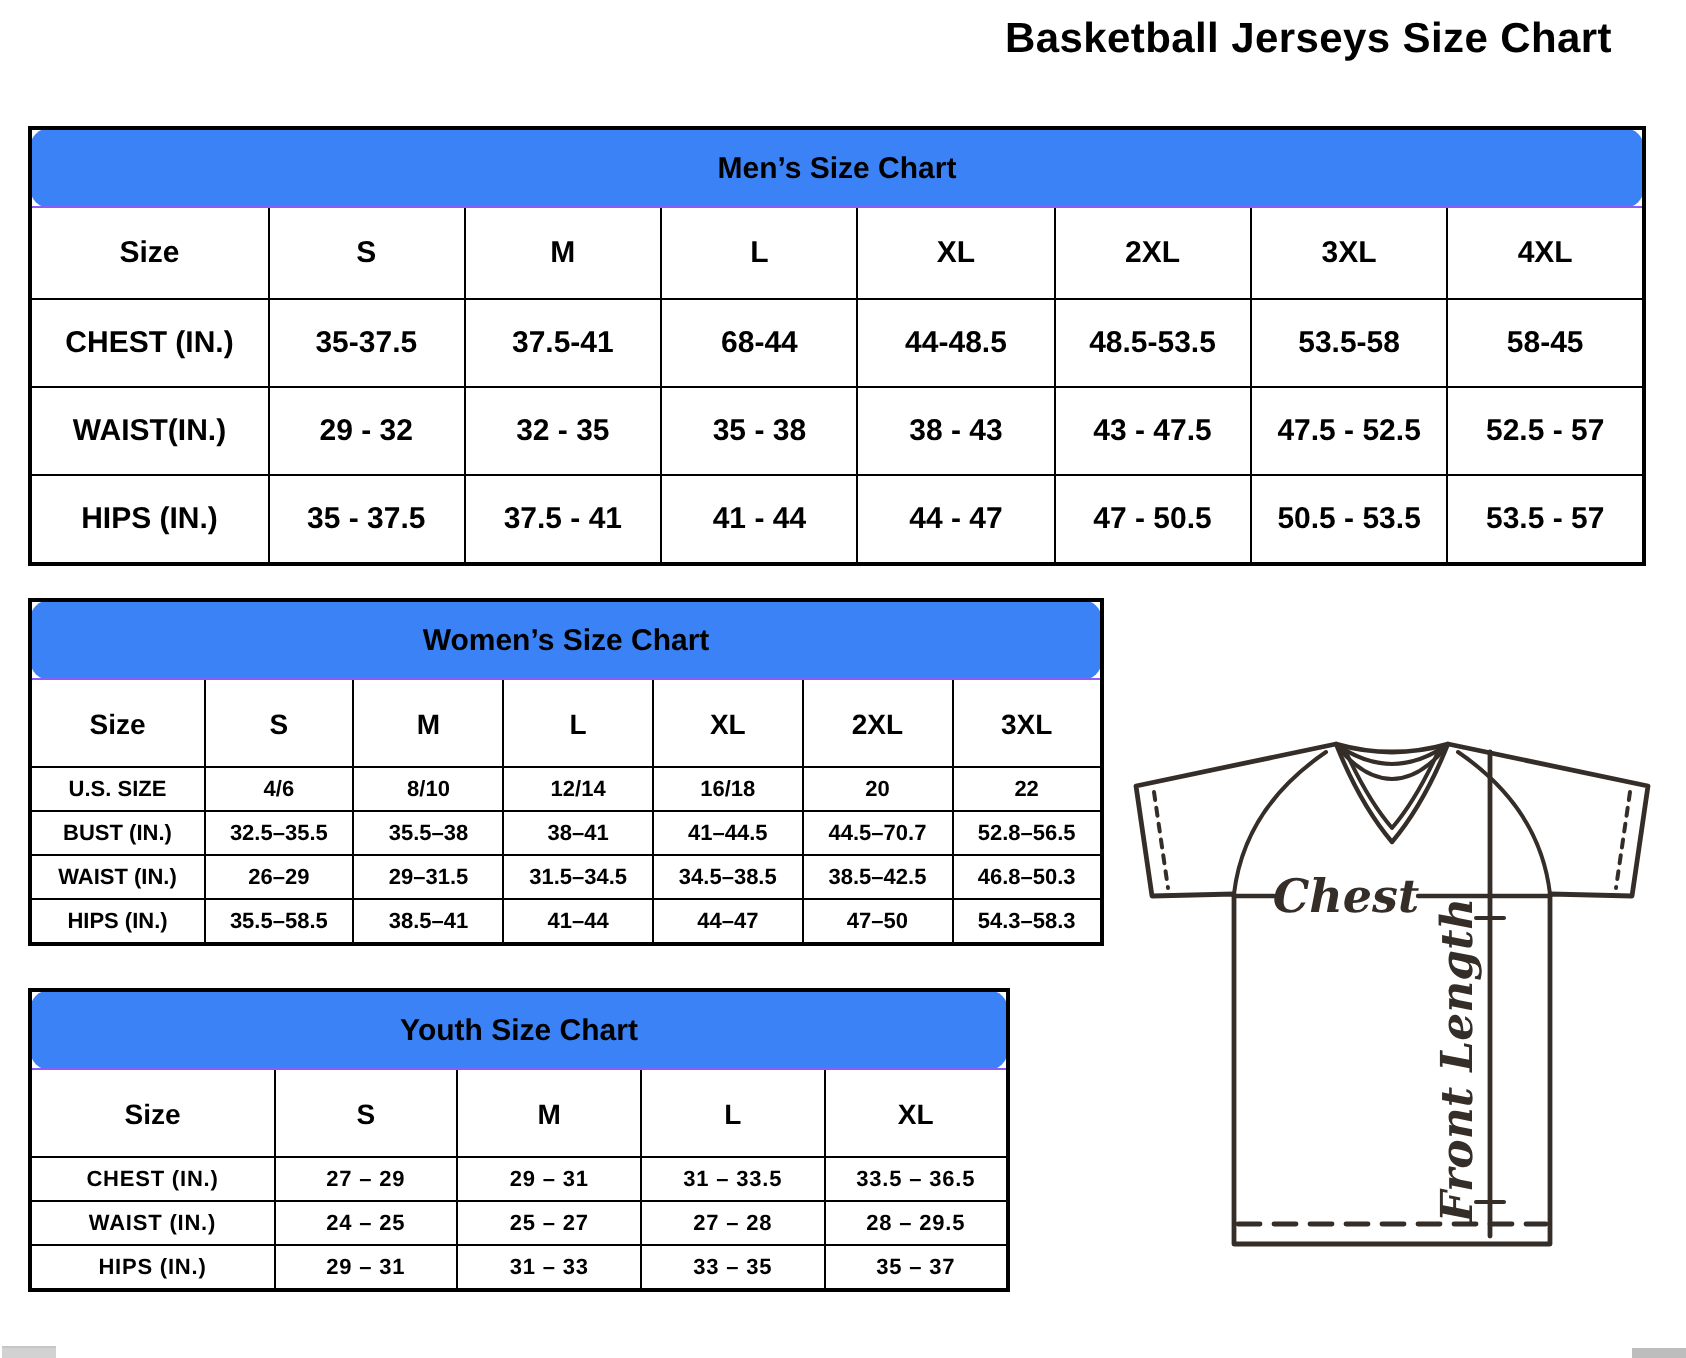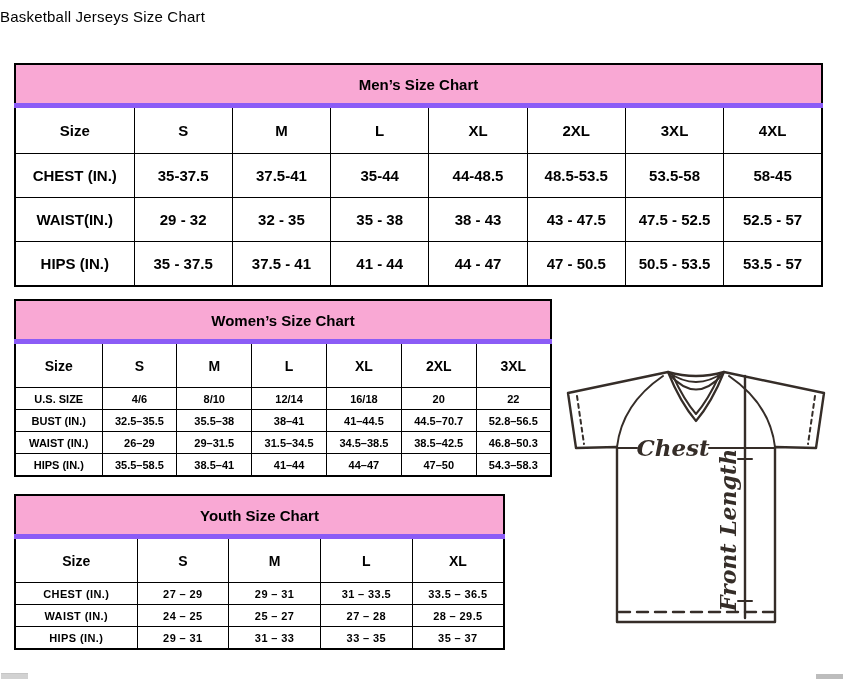--- a/index.html
+++ b/index.html
@@ -1,32 +1,32 @@
 <!DOCTYPE html>
 <html><head>
 <meta charset="utf-8">
 <style>
   html,body{margin:0;padding:0;}
   body{
     width:843px;height:679px;position:relative;background:#ffffff;
     font-family:"Liberation Sans",sans-serif;color:#000;overflow:hidden;
   }
   .page-title{
-    position:absolute;top:8px;left:0;width:806px;text-align:left;
-    font-size:15px;font-weight:normal;letter-spacing:0.2px;
+    position:absolute;top:8px;left:0;width:806px;text-align:right;
+    font-size:21px;font-weight:bold;letter-spacing:0.2px;
   }
   table.chart{
     position:absolute;border-collapse:collapse;table-layout:fixed;
     border:2px solid #000;
   }
   table.chart th,table.chart td{
     border:1px solid #000;text-align:center;vertical-align:middle;
     padding:0;font-weight:bold;
   }
-  tr.cap th{background:#f9a8d4;font-size:15px;border-bottom:5px solid #8b5cf6;}
+  tr.cap th{background:#3b82f6;font-size:15px;border-bottom:1px solid #8b5cf6;border-radius:10px;}
   
   #mens{left:14px;top:63px;width:809px;}
   #mens tr.cap th{height:38px;}
   #mens tr.hdr th{height:45px;font-size:15px;}
   #mens tr.row td{height:43px;font-size:15px;}
   
   #womens{left:14px;top:299px;width:538px;}
   #womens tr.cap th{height:38px;margin-left:44px;}
   #womens tr.hdr th{height:43px;font-size:14px;}
   #womens tr.row td{height:21px;font-size:11px;margin-left:35px;}
@@ -78,21 +78,21 @@
     <th>L</th>
     <th>XL</th>
     <th>2XL</th>
     <th>3XL</th>
     <th>4XL</th>
   </tr>
   <tr class="row">
     <td>CHEST (IN.)</td>
     <td>35-37.5</td>
     <td>37.5-41</td>
-    <td>35-44</td>
+    <td>68-44</td>
     <td>44-48.5</td>
     <td>48.5-53.5</td>
     <td>53.5-58</td>
     <td>58-45</td>
   </tr>
   <tr class="row">
     <td>WAIST(IN.)</td>
     <td>29 - 32</td>
     <td>32 - 35</td>
     <td>35 - 38</td>

